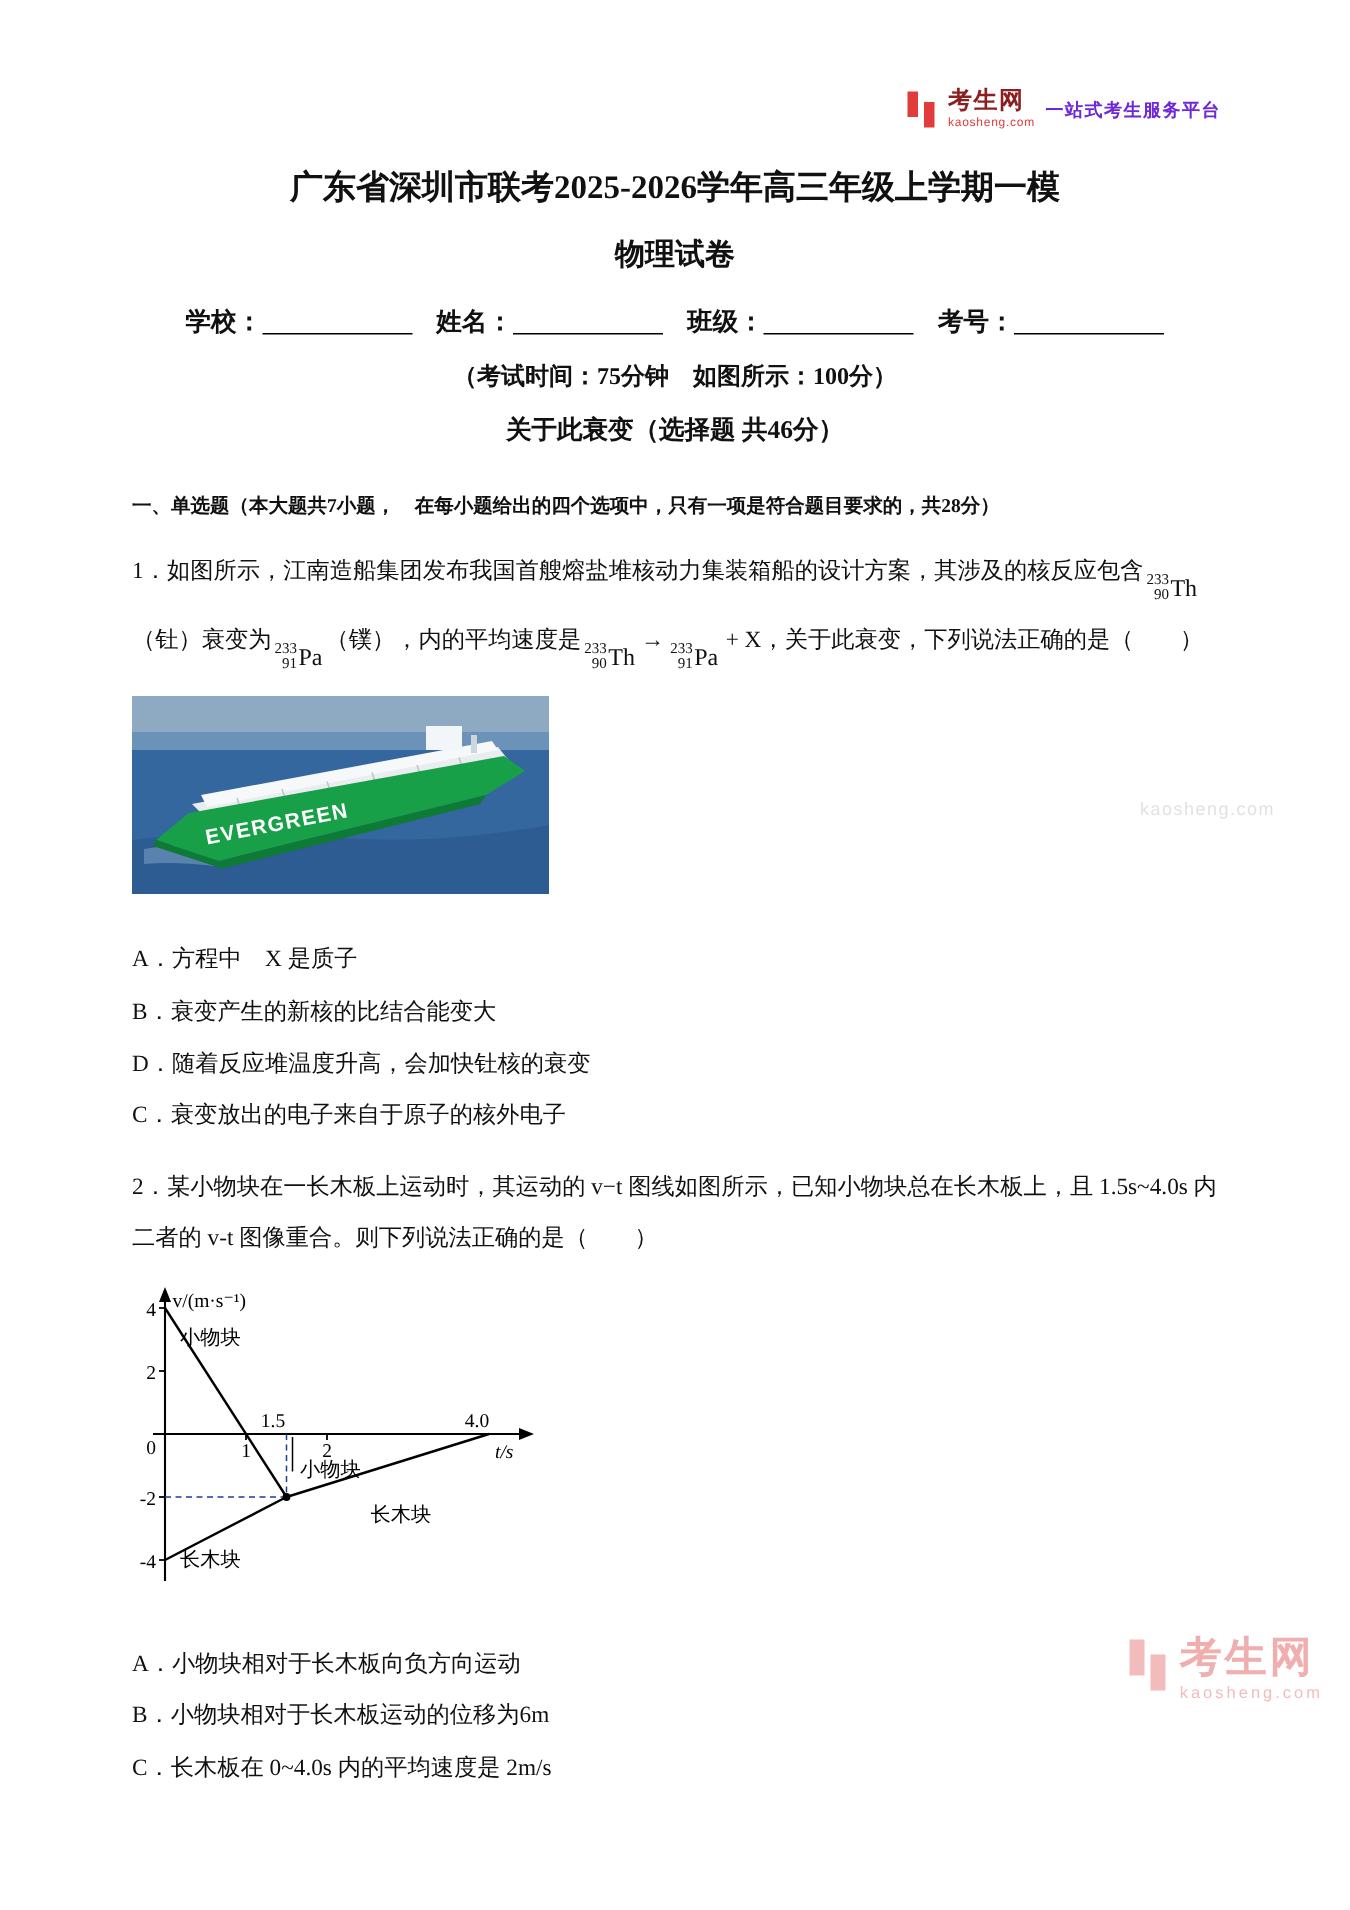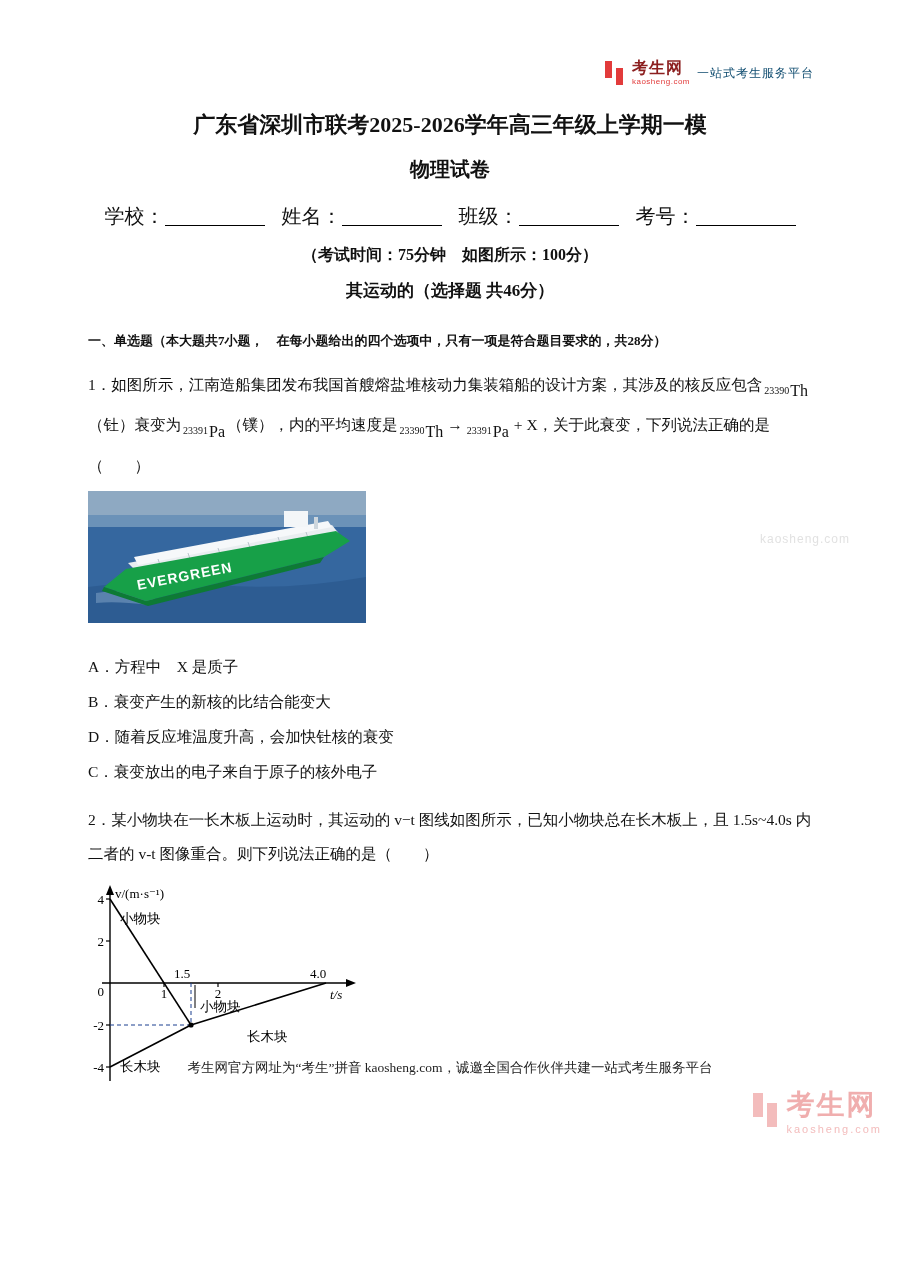--- a/index.html
+++ b/index.html
@@ -12,41 +12,41 @@
 
   
   .brand { position:absolute; top:60px; right:86px; display:flex; align-items:flex-start; gap:7px;
            font-family:"Liberation Sans","DejaVu Sans",sans-serif; }
   .brand-icon { position:relative; width:22px; height:24px; margin-top:1px; }
   .brand-icon::before { content:""; position:absolute; left:2px; top:0; width:7px; height:17px; background:#e23b3b; }
   .brand-icon::after  { content:""; position:absolute; right:2px; bottom:0; width:7px; height:17px; background:#e23b3b; }
   .brand-text { line-height:1; }
   .brand-name { font-size:16px; font-weight:bold; color:#8c1f1f; letter-spacing:1px; }
   .brand-domain { font-size:8px; color:#e23b3b; margin-top:2px; letter-spacing:.5px; }
-  .brand-tagline { font-size:12px; color:#0c4a6e; margin-top:5px; font-weight:normal; letter-spacing:1px; }
+  .brand-tagline { font-size:12px; color:#6d28d9; margin-top:5px; font-weight:bold; letter-spacing:1px; }
 
   
   .title { text-align:center; font-size:22px; font-weight:bold; }
   .subtitle { text-align:center; font-size:20px; font-weight:bold; margin-top:16px; }
 
-  .form-line { text-align:center; margin-top:20px; font-size:20px; font-weight:normal; white-space:nowrap; }
+  .form-line { text-align:center; margin-top:20px; font-size:17px; font-weight:bold; white-space:nowrap; }
   .form-line .grp { margin:0 6px; }
   .blank { display:inline-block; width:100px; border-bottom:1.5px solid #000; height:17px; vertical-align:-3px; }
 
   .meta-line { text-align:center; margin-top:15px; font-size:16px; font-weight:bold; }
   .part-title { text-align:center; margin-top:13px; font-size:17px; font-weight:bold; }
   .section-title { margin-top:26px; font-size:13px; font-weight:bold; line-height:2.05;font-family:Liberation Serif, serif; }
 
   
   .q { margin-top:13px; font-size:15.5px; line-height:2.2; }
   .options { margin-top:27px; }
   .option { font-size:15.5px; line-height:2.25; }
 
   .nuclide { display:inline-flex; align-items:center; margin:0 2px; vertical-align:-4px; }
-  .nstack { display:inline-flex; flex-direction:row; align-items:flex-end; font-size:10px; line-height:1.05; margin-right:1px; }
+  .nstack { display:inline-flex; flex-direction:column; align-items:flex-end; font-size:10px; line-height:1.05; margin-right:1px; }
   .nsym { font-size:16px; }
   .plusx { margin-left:3px; }
   .arrowg { margin:0 2px; }
 
   .ship-fig { margin-top:8px; width:278px; height:132px; line-height:0; }
 
   .graph-fig { margin-top:10px; margin-left:-26px; line-height:0; }
   .graph-fig text { font-family:"Liberation Serif","DejaVu Serif",serif; }
 
   
@@ -81,21 +81,21 @@
   <div class="subtitle">物理试卷</div>
 
   <div class="form-line">
     <span class="grp"><span>学校：</span><span class="blank"></span></span>
     <span class="grp"><span>姓名：</span><span class="blank"></span></span>
     <span class="grp"><span>班级：</span><span class="blank"></span></span>
     <span class="grp"><span>考号：</span><span class="blank"></span></span>
   </div>
 
   <div class="meta-line">（考试时间：75分钟　如图所示：100分）</div>
-  <div class="part-title">其运动的（选择题 共46分）</div>
+  <div class="part-title">关于此衰变（选择题 共46分）</div>
   <div class="section-title">一、单选题（本大题共7小题，　在每小题给出的四个选项中，只有一项是符合题目要求的，共28分）</div>
 
   <p class="q">
     <span>1．如图所示，江南造船集团发布我国首艘熔盐堆核动力集装箱船的设计方案，其涉及的核反应包含</span><span class="nuclide">
         <span class="nstack">
           <span>233</span>
           <span>90</span>
         </span>
         <span class="nsym">Th</span>
       </span><span>（钍）衰变为</span><span class="nuclide">
@@ -197,22 +197,26 @@
       <text x="120" y="97" font-size="13" text-anchor="middle">1.5</text>
       <text x="256" y="97" font-size="13" text-anchor="middle">4.0</text>
 
       <text x="58" y="42" font-size="13.5">小物块</text>
       <text x="138" y="130" font-size="13.5">小物块</text>
       <text x="185" y="160" font-size="13.5">长木块</text>
       <text x="58" y="190" font-size="13.5">长木块</text>
     </svg>
   </div>
 
-
-  <div class="footer">考生网官方网址为“考生”拼音 kaosheng.com，诚邀全国合作伙伴共建一站式考生服务平台</div>
+  <div class="options">
+    <div class="option">A．小物块相对于长木板向负方向运动</div>
+    <div class="option">B．小物块相对于长木板运动的位移为6m</div>
+    <div class="option">C．长木板在 0~4.0s 内的平均速度是 2m/s</div>
+  </div>
+
 
   <div class="wm-side">kaosheng.com</div>
 
   <div class="wm-br">
     <div class="wm-icon"></div>
     <div>
       <div class="wm-name">考生网</div>
       <div class="wm-domain">kaosheng.com</div>
     </div>
   </div>

